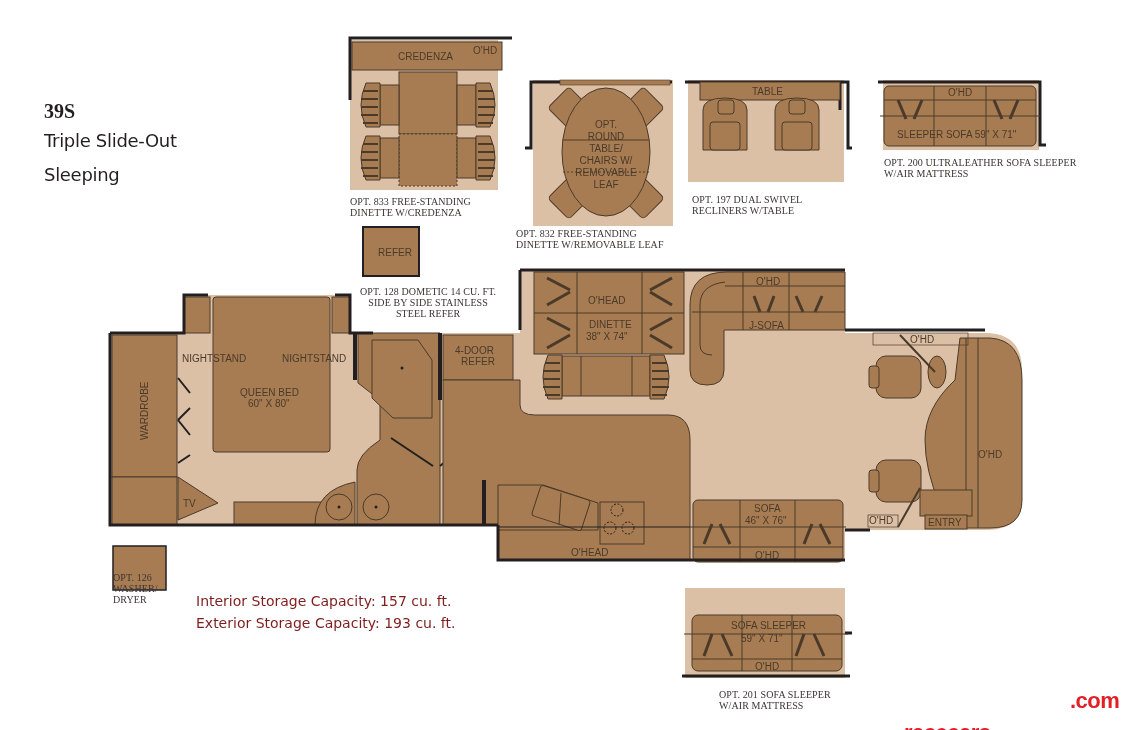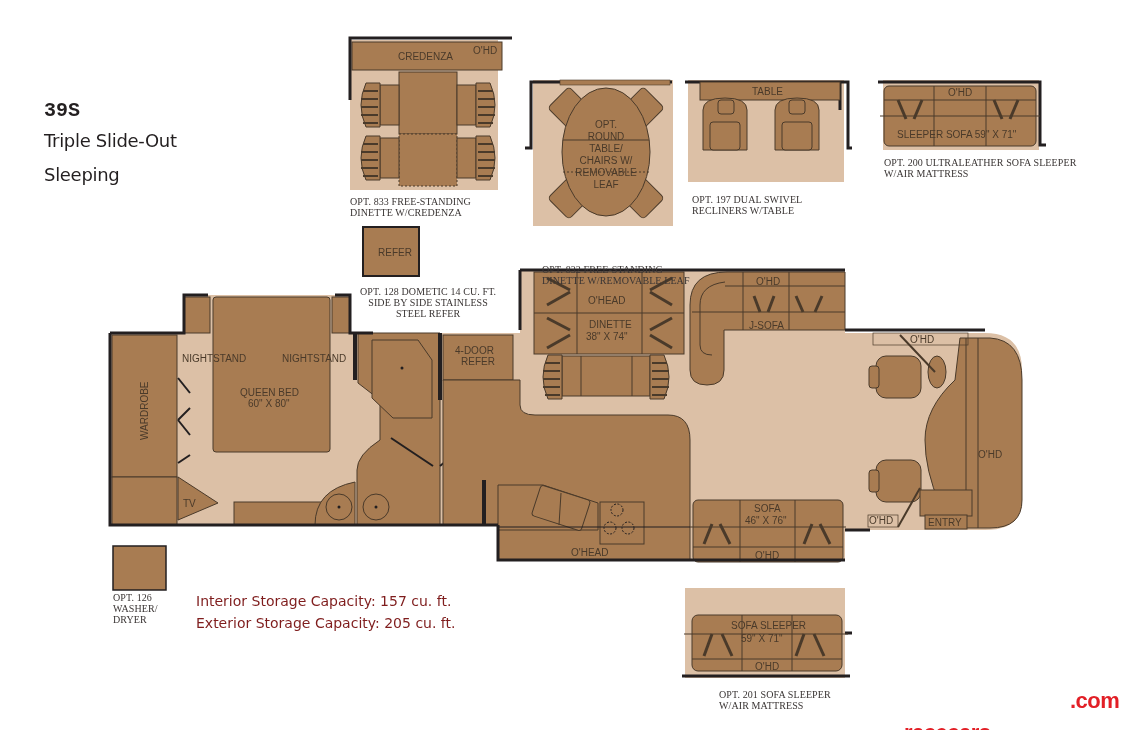--- a/index.html
+++ b/index.html
@@ -1,19 +1,19 @@
 <!DOCTYPE html>
 <html><head>
 <meta charset="utf-8">
 <style>
   html, body { margin:0; padding:0; background:#ffffff; }
   body { width:1140px; height:730px; position:relative; overflow:hidden; font-family:"DejaVu Sans", sans-serif; }
   .abs { position:absolute; }
   .title-block { left:44px; top:98px; color:#231f20; }
-  .title-model { font-family:Liberation Mono, monospace; font-weight:bold; font-size:20px; line-height:26px; }
+  .title-model { font-family:Liberation Serif, serif; font-weight:bold; font-size:20px; line-height:26px; }
   .title-line { font-family:"DejaVu Sans", sans-serif; font-size:18px; line-height:34px; letter-spacing:-0.3px; }
   .cap { font-family:Liberation Serif, serif; font-size:10px; line-height:11px; color:#3a3534; text-transform:uppercase; letter-spacing:0.1px; }
   .storage { font-family:"DejaVu Sans", sans-serif; font-size:14px; line-height:22px; color:#7f1d1d; }
   .lbl { font-family:"Liberation Sans", sans-serif; font-size:10px; fill:#4a3a2a; }
   .brand { font-family:"Liberation Sans", sans-serif; font-weight:bold; font-size:22px; color:#e21f26; letter-spacing:-0.5px; }
   svg { position:absolute; left:0; top:0; }
 </style>
 </head>
 <body>
 
@@ -296,46 +296,46 @@
     <line x1="440" y1="333" x2="440" y2="400" stroke="#231f20" stroke-width="4"></line>
     <line x1="484" y1="480" x2="484" y2="525" stroke="#231f20" stroke-width="4"></line>
     <line x1="355" y1="333" x2="355" y2="380" stroke="#231f20" stroke-width="4"></line>
   </g>
 </svg>
 
 <div class="abs cap" style="left:350px; top:196px;">
   <div>OPT. 833 FREE-STANDING</div>
     <div>DINETTE W/CREDENZA</div>
 </div>
-<div class="abs cap" style="left:542px; top:228px;margin-top:36px;">
+<div class="abs cap" style="left:516px; top:228px;">
   <div>OPT. 832 FREE-STANDING</div>
     <div>DINETTE W/REMOVABLE LEAF</div>
 </div>
 <div class="abs cap" style="left:692px; top:194px;">
   <div>OPT. 197 DUAL SWIVEL</div>
     <div>RECLINERS W/TABLE</div>
 </div>
 <div class="abs cap" style="left:884px; top:157px;">
   <div>OPT. 200 ULTRALEATHER SOFA SLEEPER</div>
     <div>W/AIR MATTRESS</div>
 </div>
 <div class="abs cap" style="left:360px; top:286px;text-align:center;">
   <div>OPT. 128 DOMETIC 14 CU. FT.</div>
     <div>SIDE BY SIDE STAINLESS</div>
     <div>STEEL REFER</div>
 </div>
-<div class="abs cap" style="left:113px; top:592px;">
+<div class="abs cap" style="left:113px; top:572px;">
   <div>OPT. 126</div>
     <div>WASHER/</div>
     <div>DRYER</div>
 </div>
 <div class="abs cap" style="left:719px; top:689px;">
   <div>OPT. 201 SOFA SLEEPER</div>
     <div>W/AIR MATTRESS</div>
 </div>
 
 <div class="abs storage" style="left:196px; top:590px;">
   <div>Interior Storage Capacity: 157 cu. ft.</div>
-  <div>Exterior Storage Capacity: 205 cu. ft.</div>
+  <div>Exterior Storage Capacity: 193 cu. ft.</div>
 </div>
 
 <div class="abs brand" style="left:904px; top:688px;margin-top:32px;">racecars</div>
 <div class="abs brand" style="left:1070px; top:688px;">.com</div>
 
 </body></html>

